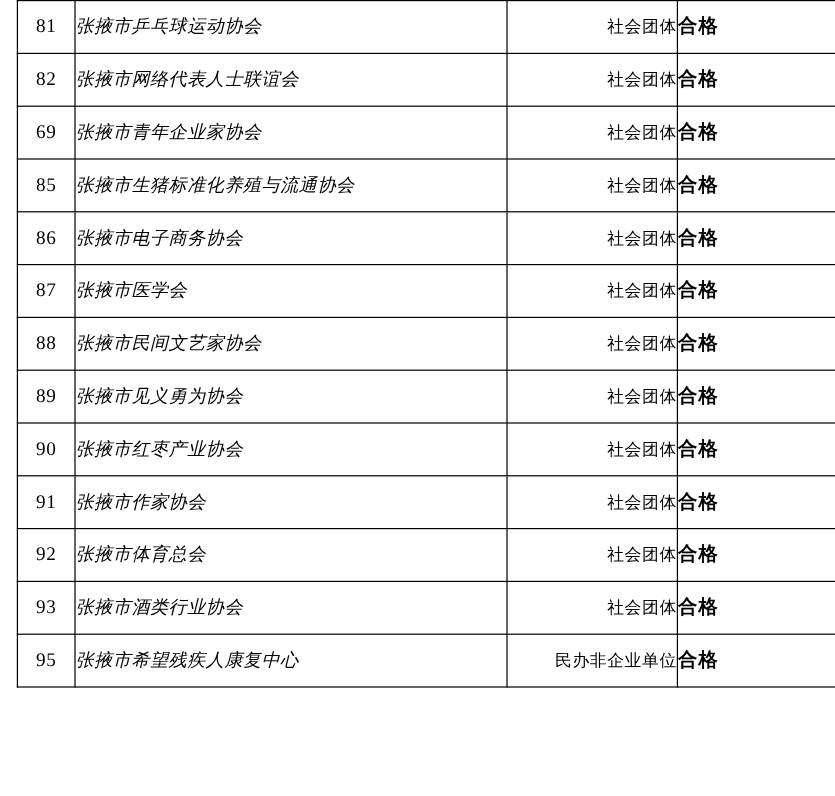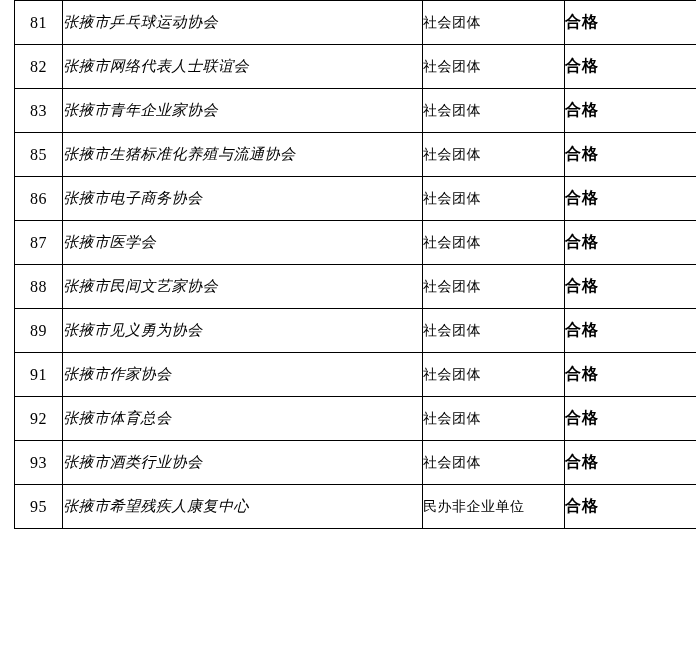--- a/index.html
+++ b/index.html
@@ -45,21 +45,21 @@
   }
   td.cell-name {
     text-align: left;
     font-size: 15px;
     padding-left: 14px;
     letter-spacing: 0.5px;
     white-space: nowrap;
     font-style: italic;
   }
   td.cell-type {
-    text-align: left;
+    text-align: right;
     font-size: 14px;
     letter-spacing: 0.5px;
   }
   td.cell-result {
     text-align: left;
     font-size: 16px;
     font-weight: bold;
     letter-spacing: 1px;
   }
 </style>
@@ -81,21 +81,21 @@
           <td class="cell-type">社会团体</td>
           <td class="cell-result">合格</td>
         </tr>
         <tr>
           <td class="cell-index">82</td>
           <td class="cell-name">张掖市网络代表人士联谊会</td>
           <td class="cell-type">社会团体</td>
           <td class="cell-result">合格</td>
         </tr>
         <tr>
-          <td class="cell-index">83</td>
+          <td class="cell-index">69</td>
           <td class="cell-name">张掖市青年企业家协会</td>
           <td class="cell-type">社会团体</td>
           <td class="cell-result">合格</td>
         </tr>
         <tr>
           <td class="cell-index">85</td>
           <td class="cell-name">张掖市生猪标准化养殖与流通协会</td>
           <td class="cell-type">社会团体</td>
           <td class="cell-result">合格</td>
         </tr>
@@ -117,20 +117,26 @@
           <td class="cell-type">社会团体</td>
           <td class="cell-result">合格</td>
         </tr>
         <tr>
           <td class="cell-index">89</td>
           <td class="cell-name">张掖市见义勇为协会</td>
           <td class="cell-type">社会团体</td>
           <td class="cell-result">合格</td>
         </tr>
         <tr>
+          <td class="cell-index">90</td>
+          <td class="cell-name">张掖市红枣产业协会</td>
+          <td class="cell-type">社会团体</td>
+          <td class="cell-result">合格</td>
+        </tr>
+        <tr>
           <td class="cell-index">91</td>
           <td class="cell-name">张掖市作家协会</td>
           <td class="cell-type">社会团体</td>
           <td class="cell-result">合格</td>
         </tr>
         <tr>
           <td class="cell-index">92</td>
           <td class="cell-name">张掖市体育总会</td>
           <td class="cell-type">社会团体</td>
           <td class="cell-result">合格</td>

